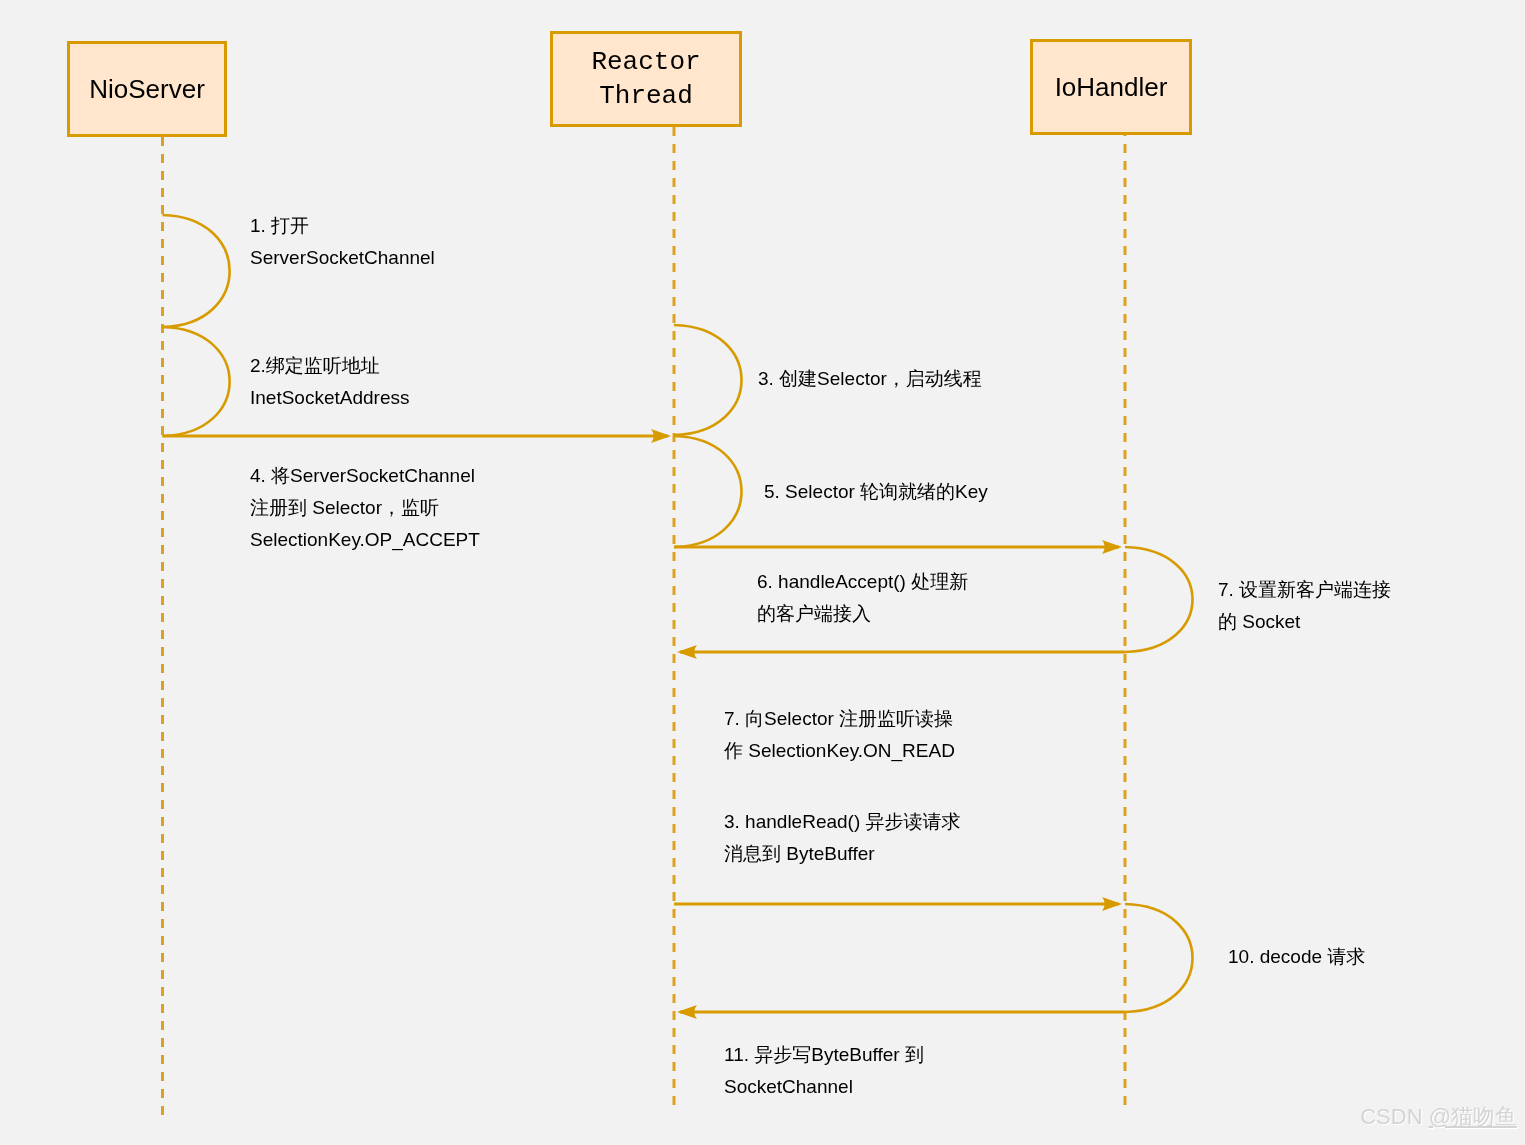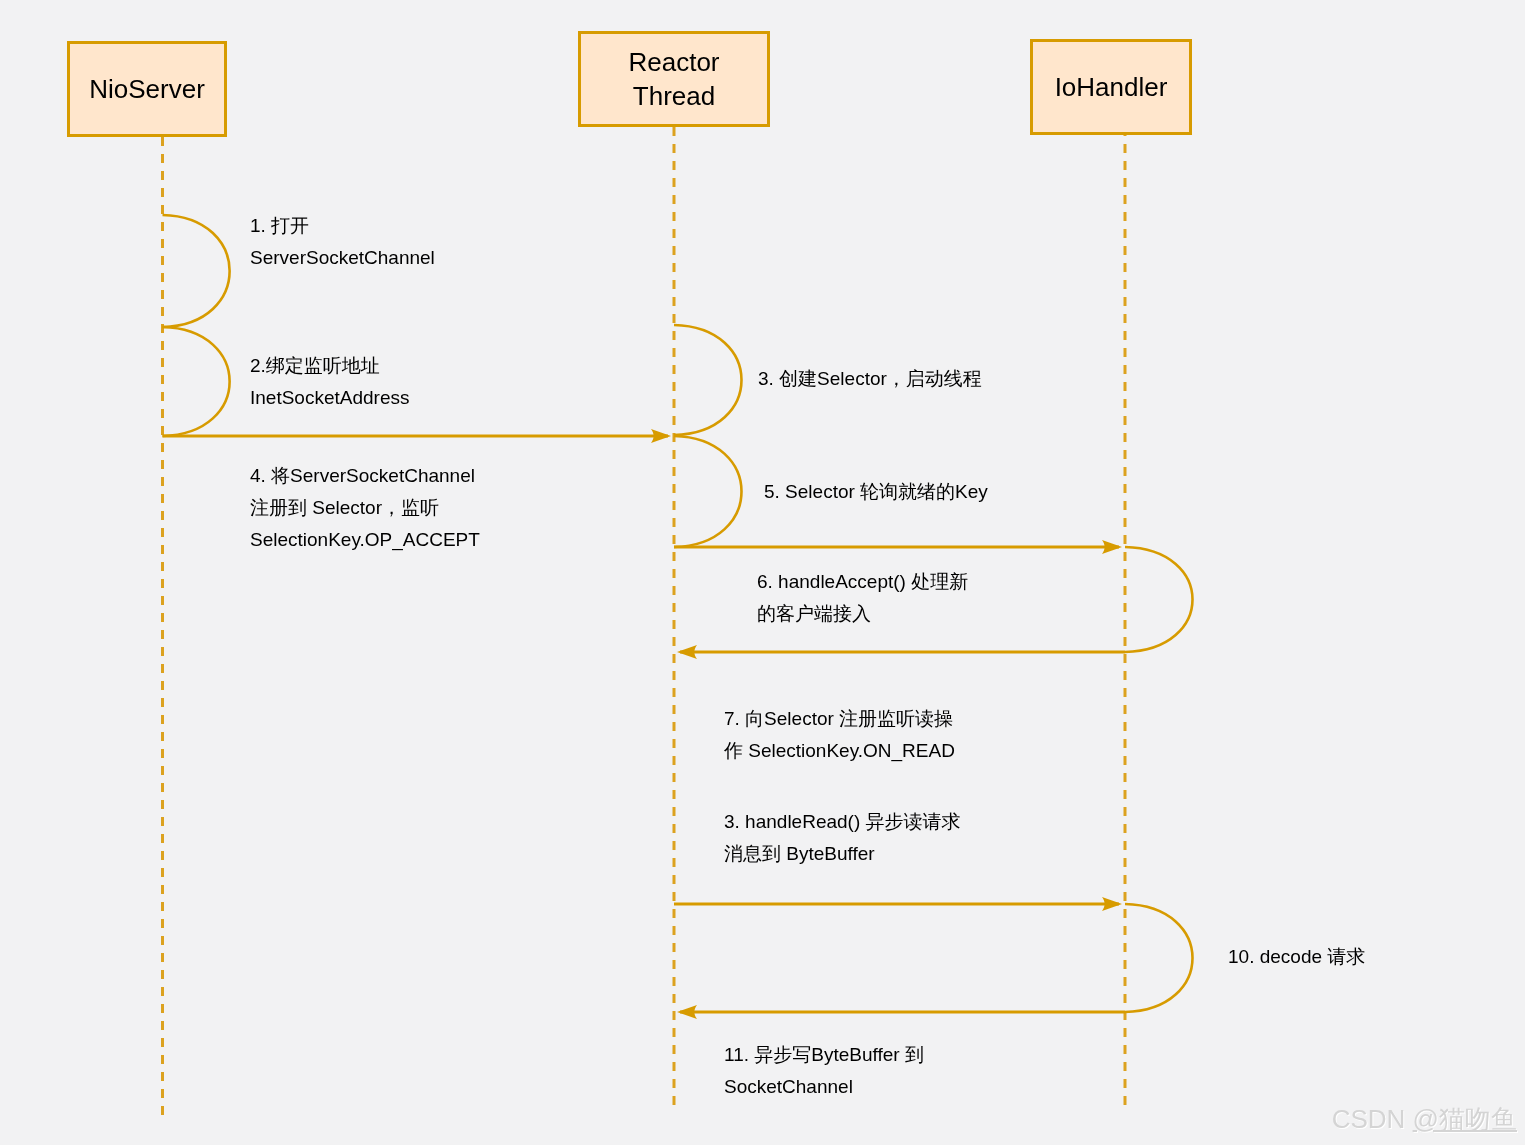--- a/index.html
+++ b/index.html
@@ -20,21 +20,21 @@
     font-size:26px;color:#000;
     text-align:center;white-space:pre-line;line-height:34px;
   }
   .msg{
     position:absolute;z-index:2;
     font-size:19px;line-height:32px;color:#000;
     white-space:pre-line;
   }
   .watermark{
     position:absolute;z-index:2;
-    font-size:26px;color:#D4D4D4;
+    font-size:22px;color:#D4D4D4;
     text-shadow:1px 1px 0 #ffffff;
     white-space:nowrap;
     text-align:center;
   }
   .watermark .wm-user{text-decoration:underline;}
 </style>
 </head>
 <body>
 
 <div class="canvas">
@@ -60,39 +60,41 @@
     <path d="M 162.5 436 L 668 436" stroke="#D79B00" stroke-width="3" fill="none" marker-end="url(#ah)"></path>
     <path d="M 674 547 L 1119 547" stroke="#D79B00" stroke-width="3" fill="none" marker-end="url(#ah)"></path>
     <path d="M 1125 652 L 680 652" stroke="#D79B00" stroke-width="3" fill="none" marker-end="url(#ah)"></path>
     <path d="M 674 904 L 1119 904" stroke="#D79B00" stroke-width="3" fill="none" marker-end="url(#ah)"></path>
     <path d="M 1125 1012 L 680 1012" stroke="#D79B00" stroke-width="3" fill="none" marker-end="url(#ah)"></path>
   </svg>
 
   <div class="actor" style="left:67px;top:41px;width:160px;height:96px;">
     <span>NioServer</span>
   </div>
-  <div class="actor" style="left:578px;top:31px;width:192px;height:96px;">
+  <div class="actor" style="left:550px;top:31px;width:192px;height:96px;font-family:Liberation Mono, monospace;">
     <span>Reactor
 Thread</span>
   </div>
   <div class="actor" style="left:1030px;top:39px;width:162px;height:96px;">
     <span>IoHandler</span>
   </div>
 
   <div class="msg" style="left:250px;top:210px;">1. 打开
 ServerSocketChannel</div>
   <div class="msg" style="left:250px;top:350px;">2.绑定监听地址
 InetSocketAddress</div>
   <div class="msg" style="left:758px;top:363px;">3. 创建Selector，启动线程</div>
   <div class="msg" style="left:250px;top:460px;">4. 将ServerSocketChannel
 注册到 Selector，监听
 SelectionKey.OP_ACCEPT</div>
   <div class="msg" style="left:764px;top:476px;">5. Selector 轮询就绪的Key</div>
   <div class="msg" style="left:757px;top:566px;">6. handleAccept() 处理新
 的客户端接入</div>
+  <div class="msg" style="left:1218px;top:574px;">7. 设置新客户端连接
+的 Socket</div>
   <div class="msg" style="left:724px;top:703px;">7. 向Selector 注册监听读操
 作 SelectionKey.ON_READ</div>
   <div class="msg" style="left:724px;top:806px;">3. handleRead() 异步读请求
 消息到 ByteBuffer</div>
   <div class="msg" style="left:1228px;top:941px;">10. decode 请求</div>
   <div class="msg" style="left:724px;top:1039px;">11. 异步写ByteBuffer 到
 SocketChannel</div>
 
   <div class="watermark" style="right:8px;top:1102px;">
     <span class="wm-site">CSDN </span><span class="wm-user">@猫吻鱼</span>

